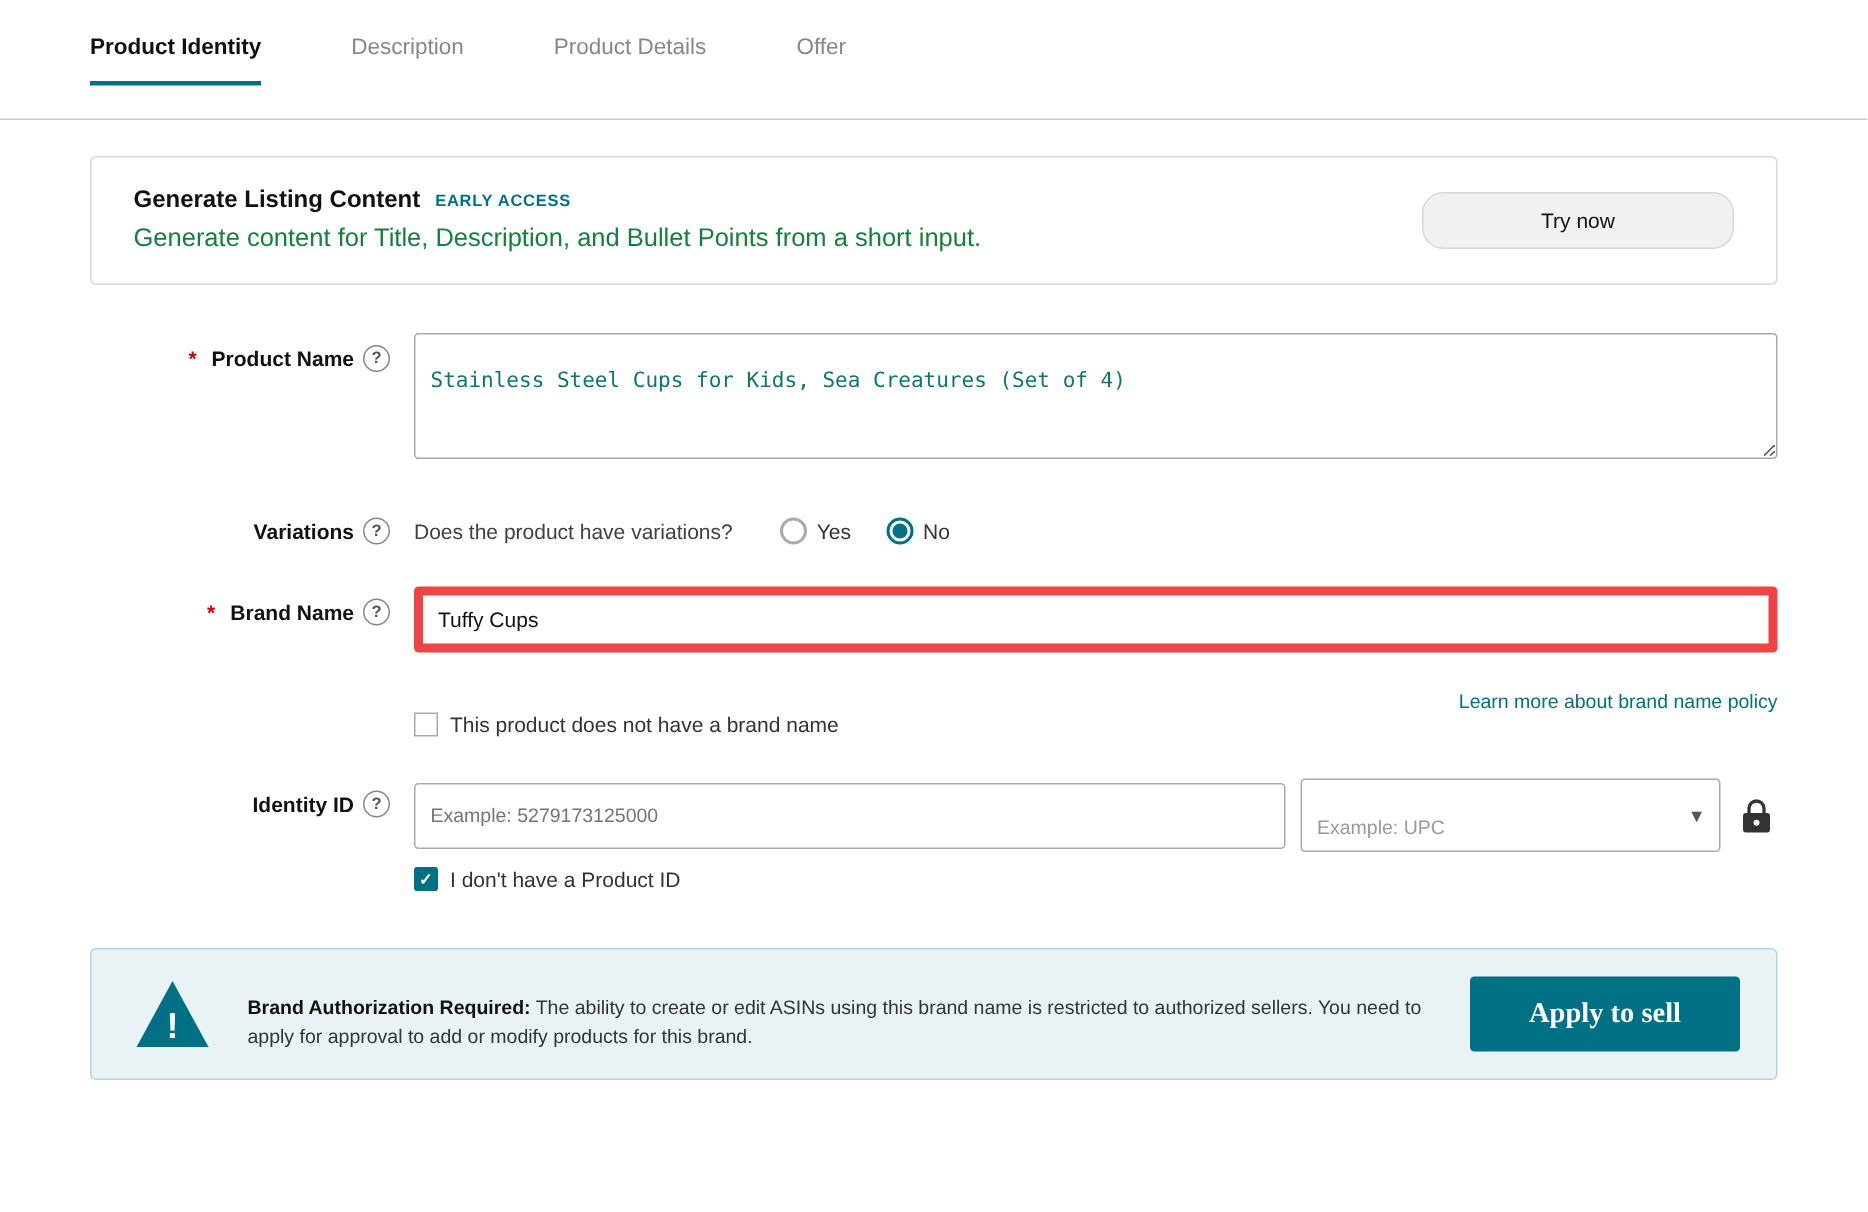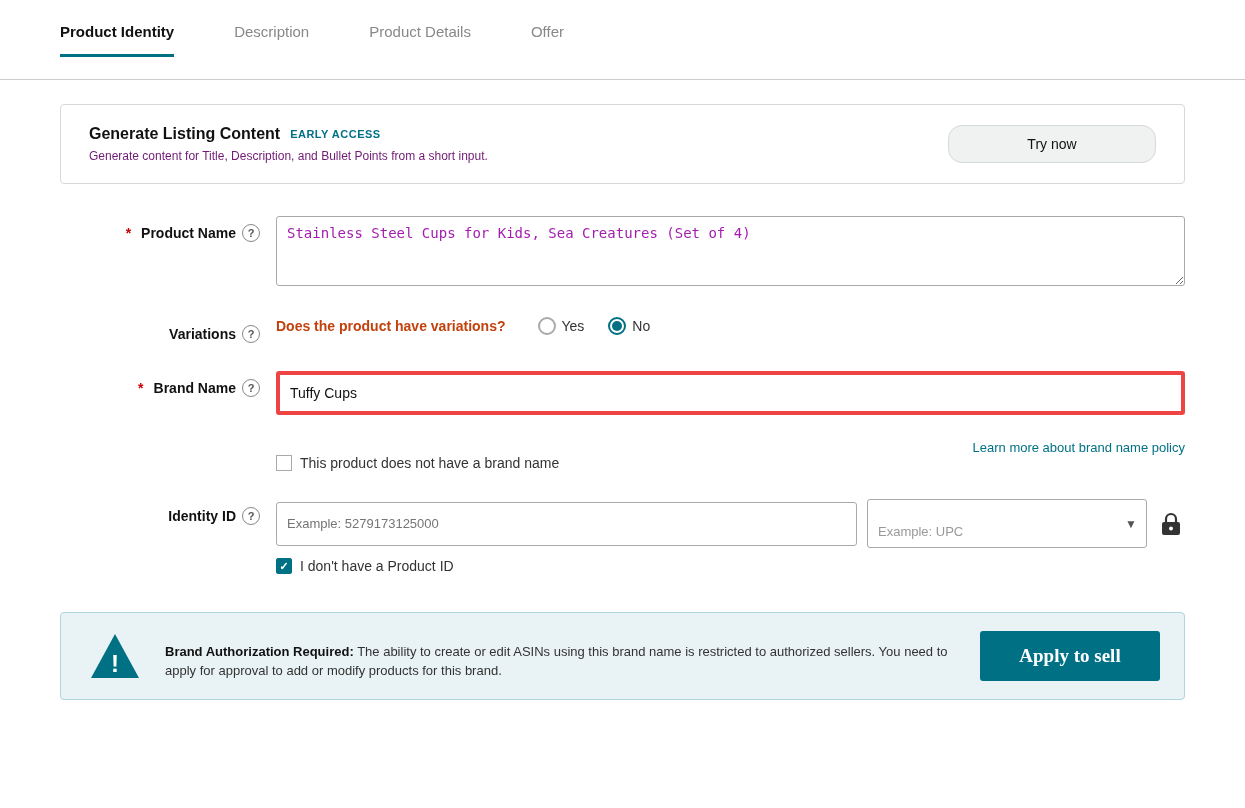--- a/index.html
+++ b/index.html
@@ -63,22 +63,22 @@
       color: #111;
     }
     .early-access-badge {
       font-size: 11px;
       font-weight: bold;
       color: #007185;
       letter-spacing: 0.5px;
       text-transform: uppercase;
     }
     .generate-card-desc {
-      font-size: 12px;
-      color: #701a75;
+      font-size: 17px;
+      color: #15803d;
     }
     .try-now-btn {
       background: #f0f2f2;
       border: 1px solid #d5d9d9;
       border-radius: 14px;
       padding: 10px 36px;
       font-size: 14px;
       color: #111;
       cursor: pointer;
       min-width: 208px;
@@ -125,37 +125,37 @@
       font-size: 11px;
       color: #555;
       cursor: pointer;
       font-weight: bold;
     }
     .form-control-col {
       flex: 1;
     }
     .text-input {
       width: 100%;
-      border: 4px solid #ef4444;
+      border: 6px solid #ef4444;
       border-radius: 3px;
       padding: 8px 10px;
       font-size: 14px;
       color: #111;
       resize: vertical;
       min-height: 44px;
     }
     .textarea-input {
       width: 100%;
       border: 1px solid #aaa;
       border-radius: 3px;
-      padding: 8px 10px;
-      font-size: 14px;
-      color: #a21caf;
+      padding: 23px 10px;
+      font-size: 14px;
+      color: #0f766e;
       resize: vertical;
-      height: 70px;
+      height: 84px;
     }
     .variations-label-col {
       min-width: 200px;
       display: flex;
       align-items: center;
       gap: 6px;
       justify-content: flex-end;
     }
     .radio-group {
       display: flex;
@@ -183,23 +183,22 @@
     }
     .radio-circle.checked::after {
       content: '';
       width: 10px;
       height: 10px;
       background: #007185;
       border-radius: 50%;
     }
     .variations-question {
       font-size: 14px;
-      color: #c2410c;
+      color: #404040;
       margin-right: 8px;
-      font-weight: bold;
     }
 
     
     .brand-name-extras {
       margin-top: 8px;
       display: flex;
       align-items: center;
       justify-content: space-between;
     }
     .brand-name-left {
@@ -379,21 +378,21 @@
         <span class="form-label">Product Name</span>
         <span class="help-icon">?</span>
       </div>
       <div class="form-control-col">
         <div class="textarea-wrapper">
           <textarea class="textarea-input" style="">Stainless Steel Cups for Kids, Sea Creatures (Set of 4)</textarea>
         </div>
       </div>
     </div>
 
-    <div class="form-row" style="align-items:flex-start;">
+    <div class="form-row" style="align-items:flex-end;">
       <div class="variations-label-col form-label-col">
         <span class="form-label">Variations</span>
         <span class="help-icon">?</span>
       </div>
       <div class="form-control-col">
         <div class="radio-group">
           <span class="variations-question">Does the product have variations?</span>
           <label class="radio-option">
             <span class="radio-circle"></span>
             <span>Yes</span>

